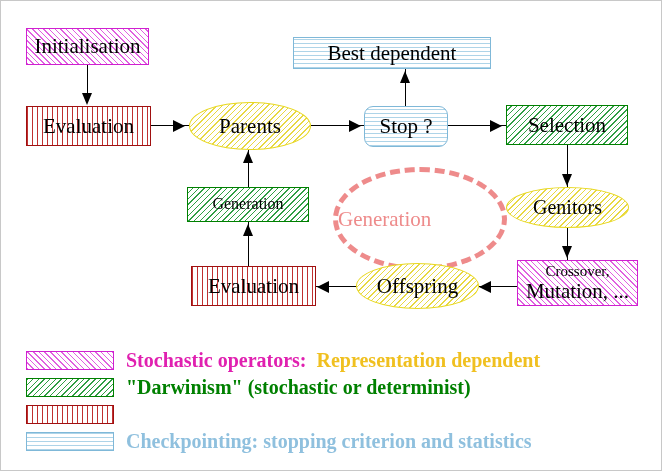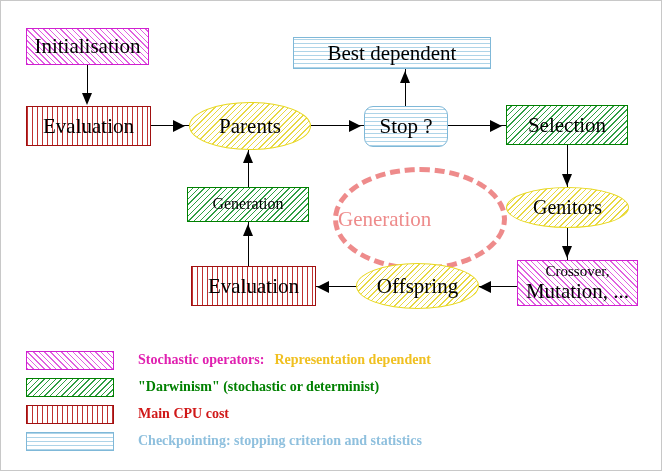--- a/index.html
+++ b/index.html
@@ -138,23 +138,23 @@
     align-items: center;
     height: 22px;
   }
   .swatch {
     width: 88px;
     height: 19px;
     box-sizing: border-box;
     flex: 0 0 auto;
   }
   .legend-text {
-    margin-left: 24px;
+    margin-left: 12px;
     font-family: "Liberation Serif", "DejaVu Serif", serif;
-    font-size: 14px;
+    font-size: 20px;
     font-weight: bold;
     white-space: nowrap;
   }
   .legend-text .sub {
     font-weight: bold;
     margin-left: 10px;
   }
 </style>
 </head>
 <body>
@@ -252,23 +252,20 @@
 
   <div class="legend-row" style="top:375px;">
     <div class="swatch fill-green"></div>
     <div class="legend-text">
       <span style="color:#008000;">"Darwinism" (stochastic or determinist)</span>
     </div>
   </div>
 
   <div class="legend-row" style="top:402px;">
     <div class="swatch fill-red"></div>
-    <div class="legend-text">
-      <span style="color:#d01818;">Main CPU cost</span>
-    </div>
   </div>
 
   <div class="legend-row" style="top:429px;">
     <div class="swatch fill-blue"></div>
     <div class="legend-text">
       <span style="color:#8fc0de;">Checkpointing: stopping criterion and statistics</span>
     </div>
   </div>
 
 </div>

